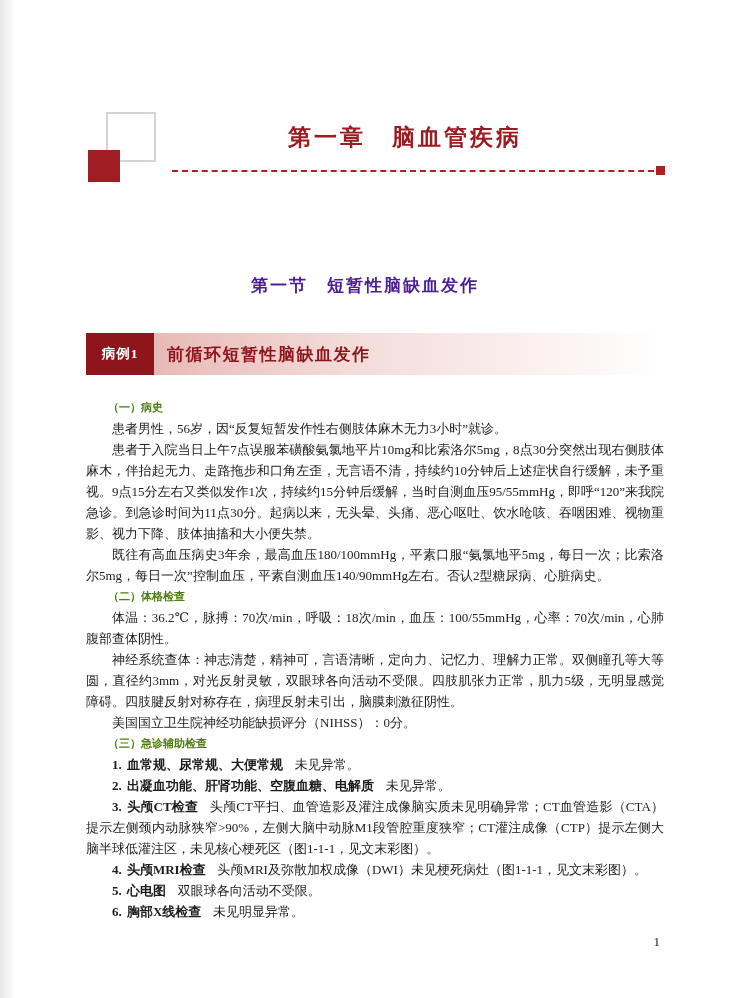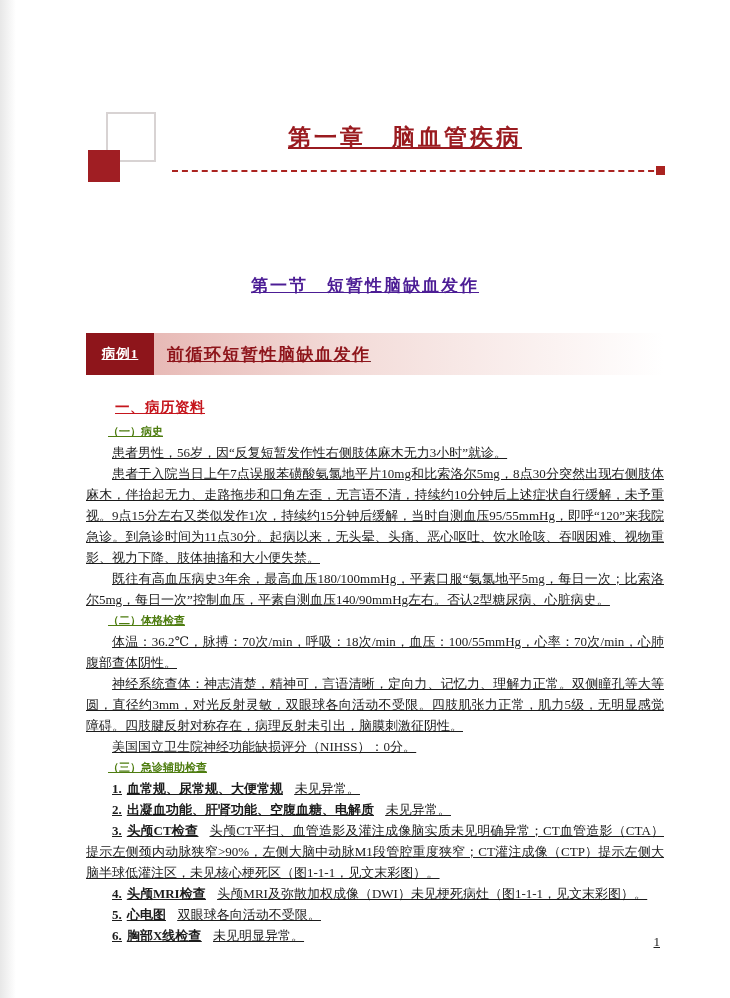--- a/index.html
+++ b/index.html
@@ -1,15 +1,15 @@
 <!DOCTYPE html>
 <html><head>
 <meta charset="utf-8">
 <style>
-  * { margin:0; padding:0; box-sizing:border-box;text-decoration:underline; }
+  * { margin:0; padding:0; box-sizing:border-box; }
   html,body { width:730px; height:998px; }
   body {
     background:#ffffff;
     font-family:"Liberation Serif","DejaVu Serif",serif;
     color:#1c1c1c;
     position:relative;
     overflow:hidden;
   }
   .page { position:absolute; inset:0; background:#fff; }
   .edge-shade {
@@ -105,21 +105,20 @@
   </div>
 
   <h2 class="section-title">第一节　短暂性脑缺血发作</h2>
 
   <div class="case-banner">
     <div class="case-badge">病例1</div>
     <div class="case-title">前循环短暂性脑缺血发作</div>
   </div>
 
   <div class="body-text">
-    <p class="h-level1">一、病历资料</p>
 
     <p class="h-level2">（一）病史</p>
     <p class="para">患者男性，56岁，因“反复短暂发作性右侧肢体麻木无力3小时”就诊。</p>
     <p class="para">患者于入院当日上午7点误服苯磺酸氨氯地平片10mg和比索洛尔5mg，8点30分突然出现右侧肢体麻木，伴抬起无力、走路拖步和口角左歪，无言语不清，持续约10分钟后上述症状自行缓解，未予重视。9点15分左右又类似发作1次，持续约15分钟后缓解，当时自测血压95/55mmHg，即呼“120”来我院急诊。到急诊时间为11点30分。起病以来，无头晕、头痛、恶心呕吐、饮水呛咳、吞咽困难、视物重影、视力下降、肢体抽搐和大小便失禁。</p>
     <p class="para">既往有高血压病史3年余，最高血压180/100mmHg，平素口服“氨氯地平5mg，每日一次；比索洛尔5mg，每日一次”控制血压，平素自测血压140/90mmHg左右。否认2型糖尿病、心脏病史。</p>
 
     <p class="h-level2">（二）体格检查</p>
     <p class="para">体温：36.2℃，脉搏：70次/min，呼吸：18次/min，血压：100/55mmHg，心率：70次/min，心肺腹部查体阴性。</p>
     <p class="para">神经系统查体：神志清楚，精神可，言语清晰，定向力、记忆力、理解力正常。双侧瞳孔等大等圆，直径约3mm，对光反射灵敏，双眼球各向活动不受限。四肢肌张力正常，肌力5级，无明显感觉障碍。四肢腱反射对称存在，病理反射未引出，脑膜刺激征阴性。</p>
     <p class="para">美国国立卫生院神经功能缺损评分（NIHSS）：0分。</p>

